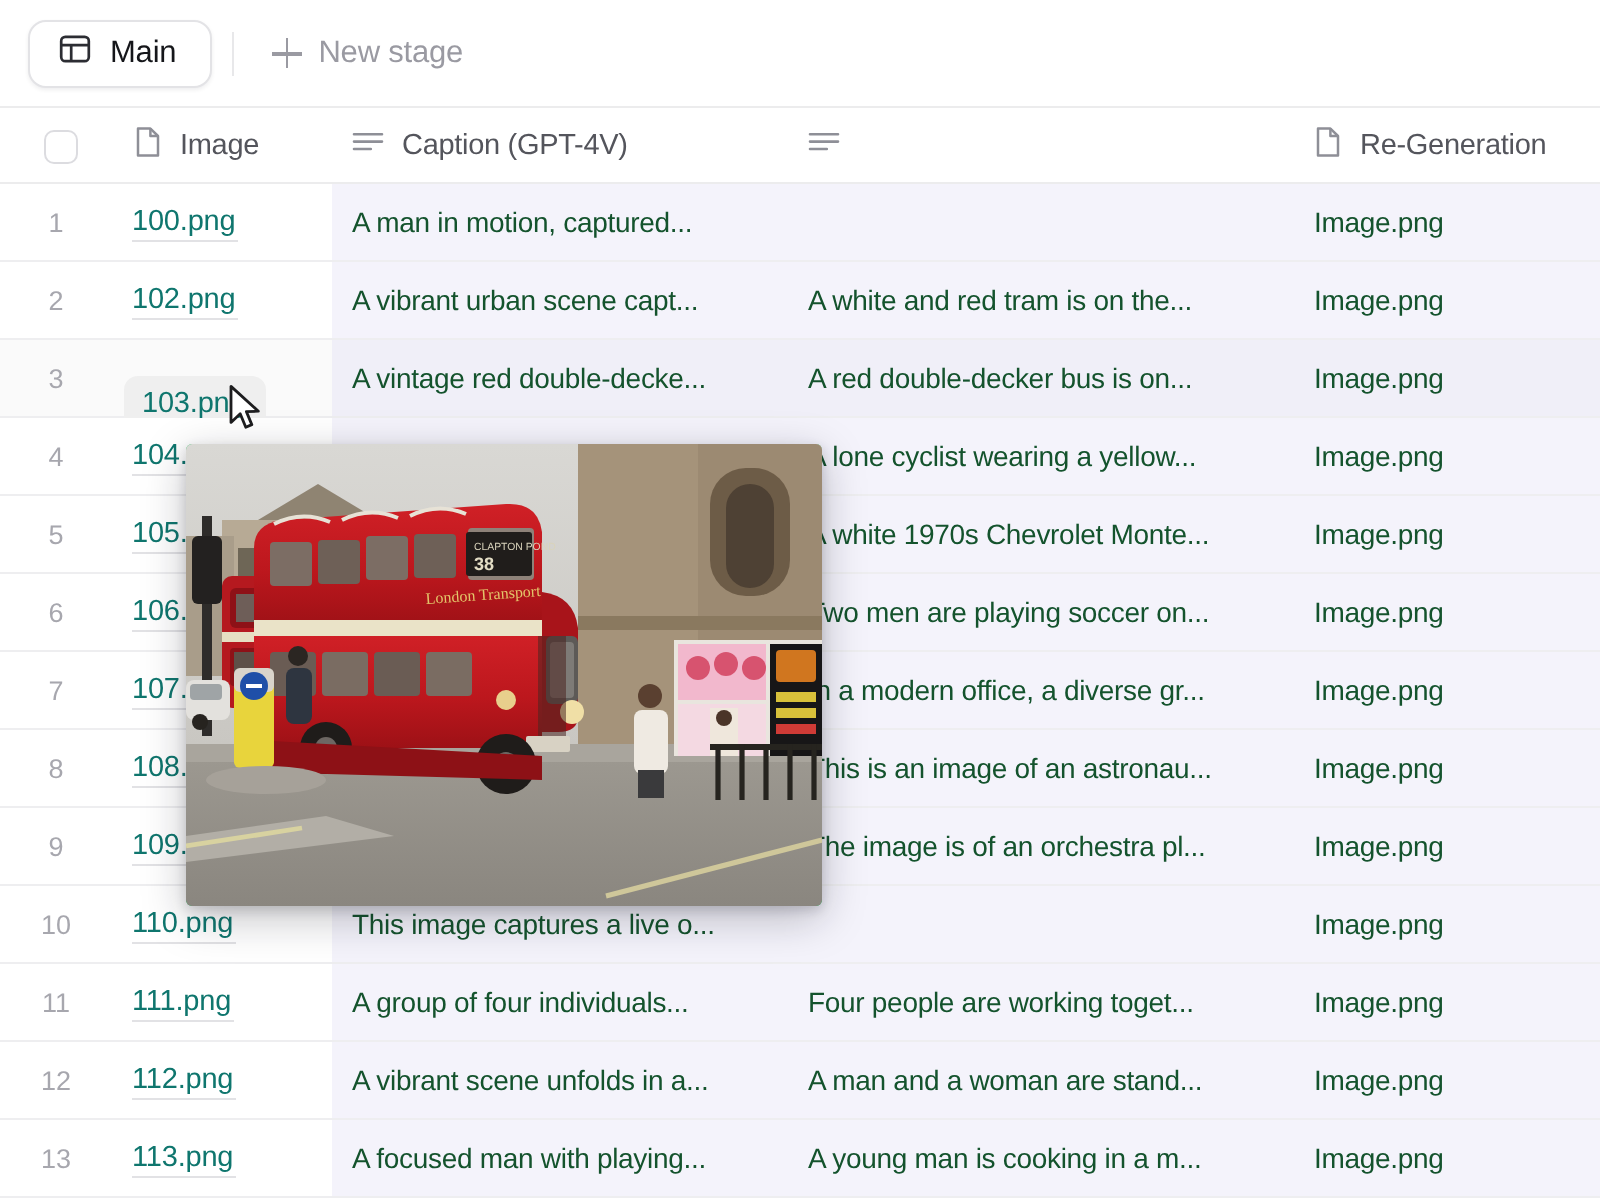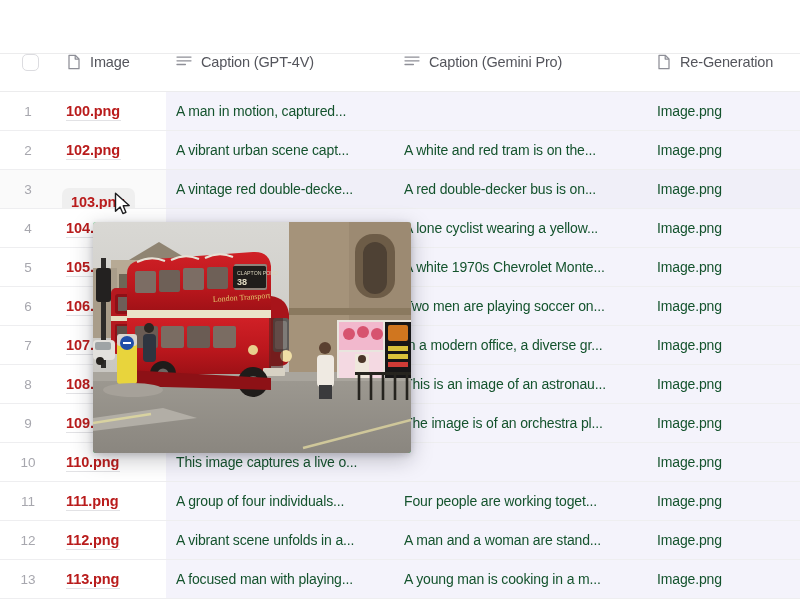--- a/index.html
+++ b/index.html
@@ -62,21 +62,21 @@
   .table { position: absolute; left: 0; top: 53px; width: 800px; height: 547px; }
 
   .thead {
     position: relative; height: 39px;
     border-top: 1px solid #ececed;
     border-bottom: 1px solid #ececed;
     background: #ffffff;
   }
   .hcell {
     position: absolute; top: 0; height: 38px;
-    display: flex; align-items: flex-start; gap: 9px;
+    display: flex; align-items: center; gap: 9px;
   }
   .hcell .htext {
     font-size: 14.5px; color: #54555c; letter-spacing: -0.15px;
     white-space: nowrap;
   }
 
   .row {
     position: relative; height: 39px;
     border-bottom: 1px solid #eeeef0;
     background: #ffffff;
@@ -91,24 +91,24 @@
   .cell {
     position: absolute; top: 0; height: 38px;
     display: flex; align-items: center;
   }
   .c-index {
     left: 0; width: 56px; justify-content: center;
     font-size: 13.5px; color: #a7a7ae;
   }
   .c-file { left: 66px; }
   .c-file .fname {
-    font-size: 14.5px; color: #b91c1c; letter-spacing: -0.1px;
+    font-size: 14.5px; color: #0f766e; letter-spacing: -0.1px;
     border-bottom: 1px solid #e2e2e5;
     padding: 1px 1px 1px 0;
-    white-space: nowrap; cursor: pointer; font-weight: bold;
+    white-space: nowrap; cursor: pointer;
   }
   .row.hover .c-file {
     left: 62px; padding: 0 9px;
     background: #efefef; border-radius: 7px; height: 27px; top: 18px;
   }
   .row.hover .c-file .fname { border-bottom: none; }
 
   .c-gpt    { left: 176px; width: 222px; }
   .c-gemini { left: 404px; width: 245px; }
   .c-regen  { left: 657px; width: 140px; }
@@ -140,20 +140,38 @@
   .preview svg { display: block; width: 318px; height: 231px; }
 
   
   .cursor { position: absolute; left: 114px; top: 192px; z-index: 40; }
 </style>
 </head>
 <body>
 
 <div id="app">
 
+  <div class="stagebar">
+    <div class="stage-tab">
+      <span class="icon">
+        <svg width="17" height="17" viewBox="0 0 17 17" fill="none">
+          <rect x="1.6" y="2.4" width="13.8" height="12.2" rx="2.1" stroke="#2c2d33" stroke-width="1.35"></rect>
+          <path d="M1.6 6.6h13.8M6.6 6.6v8" stroke="#2c2d33" stroke-width="1.35"></path>
+        </svg>
+      </span>
+      <span class="label">Main</span>
+    </div>
+
+    <div class="vdivider"></div>
+
+    <div class="new-stage">
+      <span class="plus-glyph"></span>
+      <span class="label">New stage</span>
+    </div>
+  </div>
 
   <div class="table">
 
     <div class="thead">
       <div class="hcell" style="left:22px;">
         <span class="checkbox"></span>
       </div>
 
       <div class="hcell" style="left:67px;">
         <span class="icon">
@@ -173,21 +191,20 @@
         </span>
         <span class="htext">Caption (GPT-4V)</span>
       </div>
 
       <div class="hcell" style="left:404px;">
         <span class="icon">
           <svg width="16" height="14" viewBox="0 0 16 14" fill="none">
             <path d="M1 3.1h14M1 6.8h14M1 10.5h8.4" stroke="#8e8f97" stroke-width="1.3" stroke-linecap="round"></path>
           </svg>
         </span>
-        <span class="htext">Caption (Gemini Pro)</span>
       </div>
 
       <div class="hcell" style="left:657px;">
         <span class="icon">
           <svg width="14" height="16" viewBox="0 0 14 16" fill="none">
             <path d="M2 1.3h6.2L12 5v9.7H2z" stroke="#8e8f97" stroke-width="1.25" stroke-linejoin="round"></path>
             <path d="M8.2 1.3V5H12" stroke="#8e8f97" stroke-width="1.25" stroke-linejoin="round"></path>
           </svg>
         </span>
         <span class="htext">Re-Generation</span>

